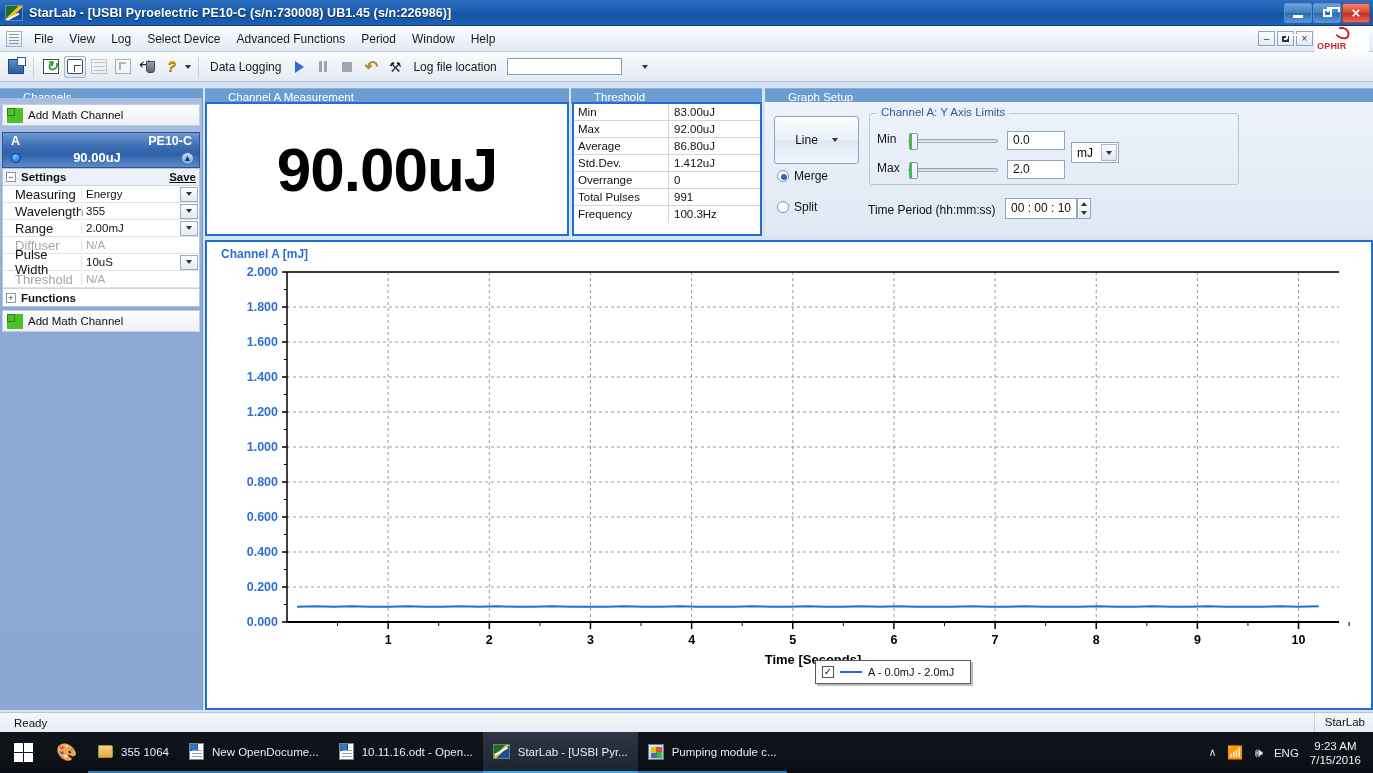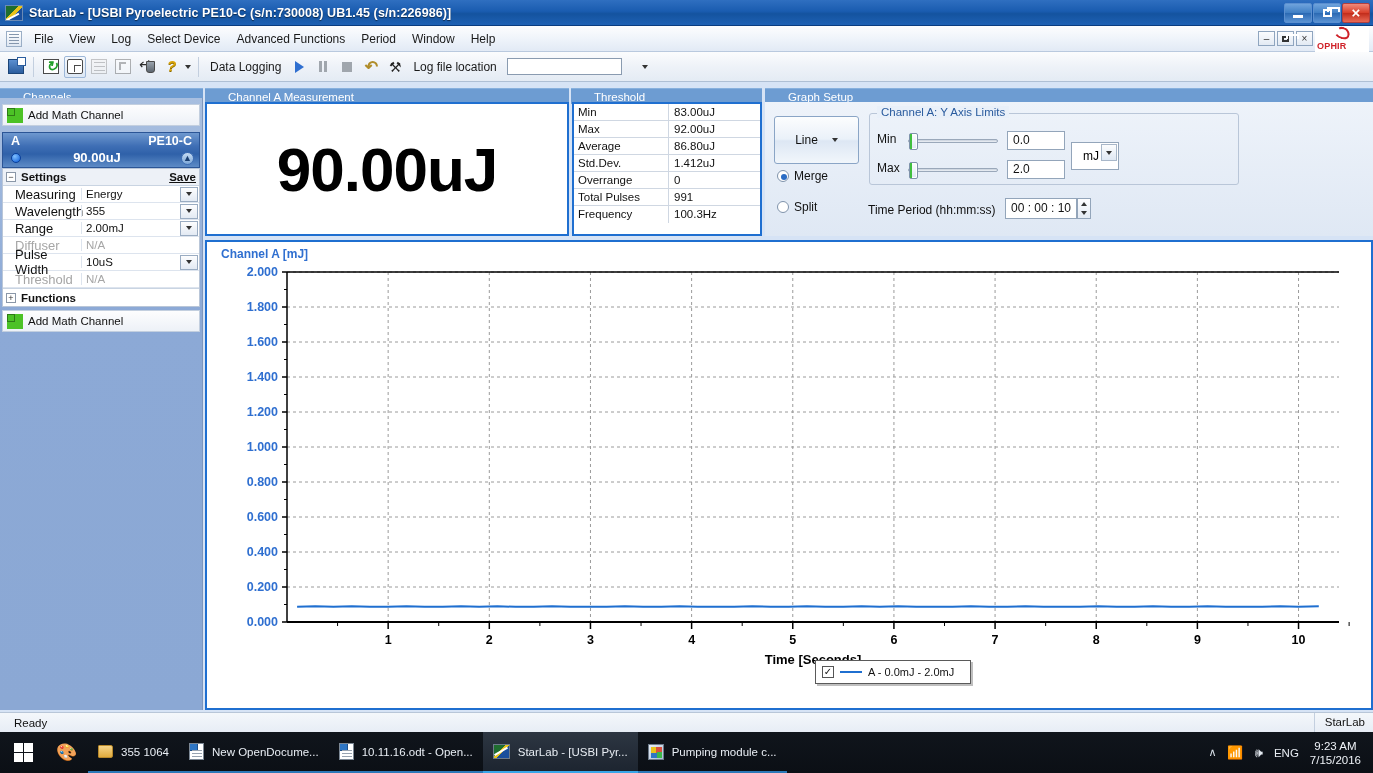--- a/index.html
+++ b/index.html
@@ -172,22 +172,22 @@
   .gs-legend{ position:absolute; left:112px; top:4px; background:#e9f0f9; padding:0 4px;
     font-size:11.5px; color:#2a5b9e; }
   .slider-track{ width:90px; height:4px; background:linear-gradient(180deg,#c6cfdb,#eef2f7);
     border:1px solid #9aa8ba; border-radius:2px; position:relative; }
   .slider-thumb{ position:absolute; left:0; top:-7px; width:9px; height:17px; border-radius:2px;
     background:linear-gradient(180deg,#fdfefe,#dfe8f3); border:1px solid #7f93ab;
     box-shadow:inset 0 0 0 1px #fff; }
   .slider-thumb::after{content:"";position:absolute;left:0;top:0;width:2px;height:100%;background:#41bf3f;}
   .gs-num{ width:58px; height:19px; border:1px solid #93a5ba; background:#fff; font-size:12px;
     line-height:17px; padding-left:5px; color:#111; }
-  .gs-unit{ width:48px; height:28px; border:1px solid #93a5ba; background:#fff;
-    display:flex; align-items:center; padding-left:11px; font-size:12px; position:relative;}
+  .gs-unit{ width:48px; height:21px; border:1px solid #93a5ba; background:#fff;
+    display:flex; align-items:center; padding-left:5px; font-size:12px; position:relative;}
   .gs-unit .ddbtn{ position:absolute; right:1px; top:1px; width:16px; height:17px;
     background:linear-gradient(180deg,#fcfdfe,#dfe8f3); border:1px solid #a8b7c9;
     display:flex; align-items:center; justify-content:center; }
   .spin{ width:14px; height:21px; border:1px solid #93a5ba; background:linear-gradient(180deg,#fdfdfe,#e4ebf4);
     display:flex; flex-direction:column; align-items:center; justify-content:space-around; }
   .caret-up{width:0;height:0;border-left:3px solid transparent;border-right:3px solid transparent;border-bottom:4px solid #333;}
 
   
   .graph-panel{ position:absolute; left:205px; top:240px; width:1168px; height:470px;
     background:#fff; border:2px solid #1f6fd0; }

